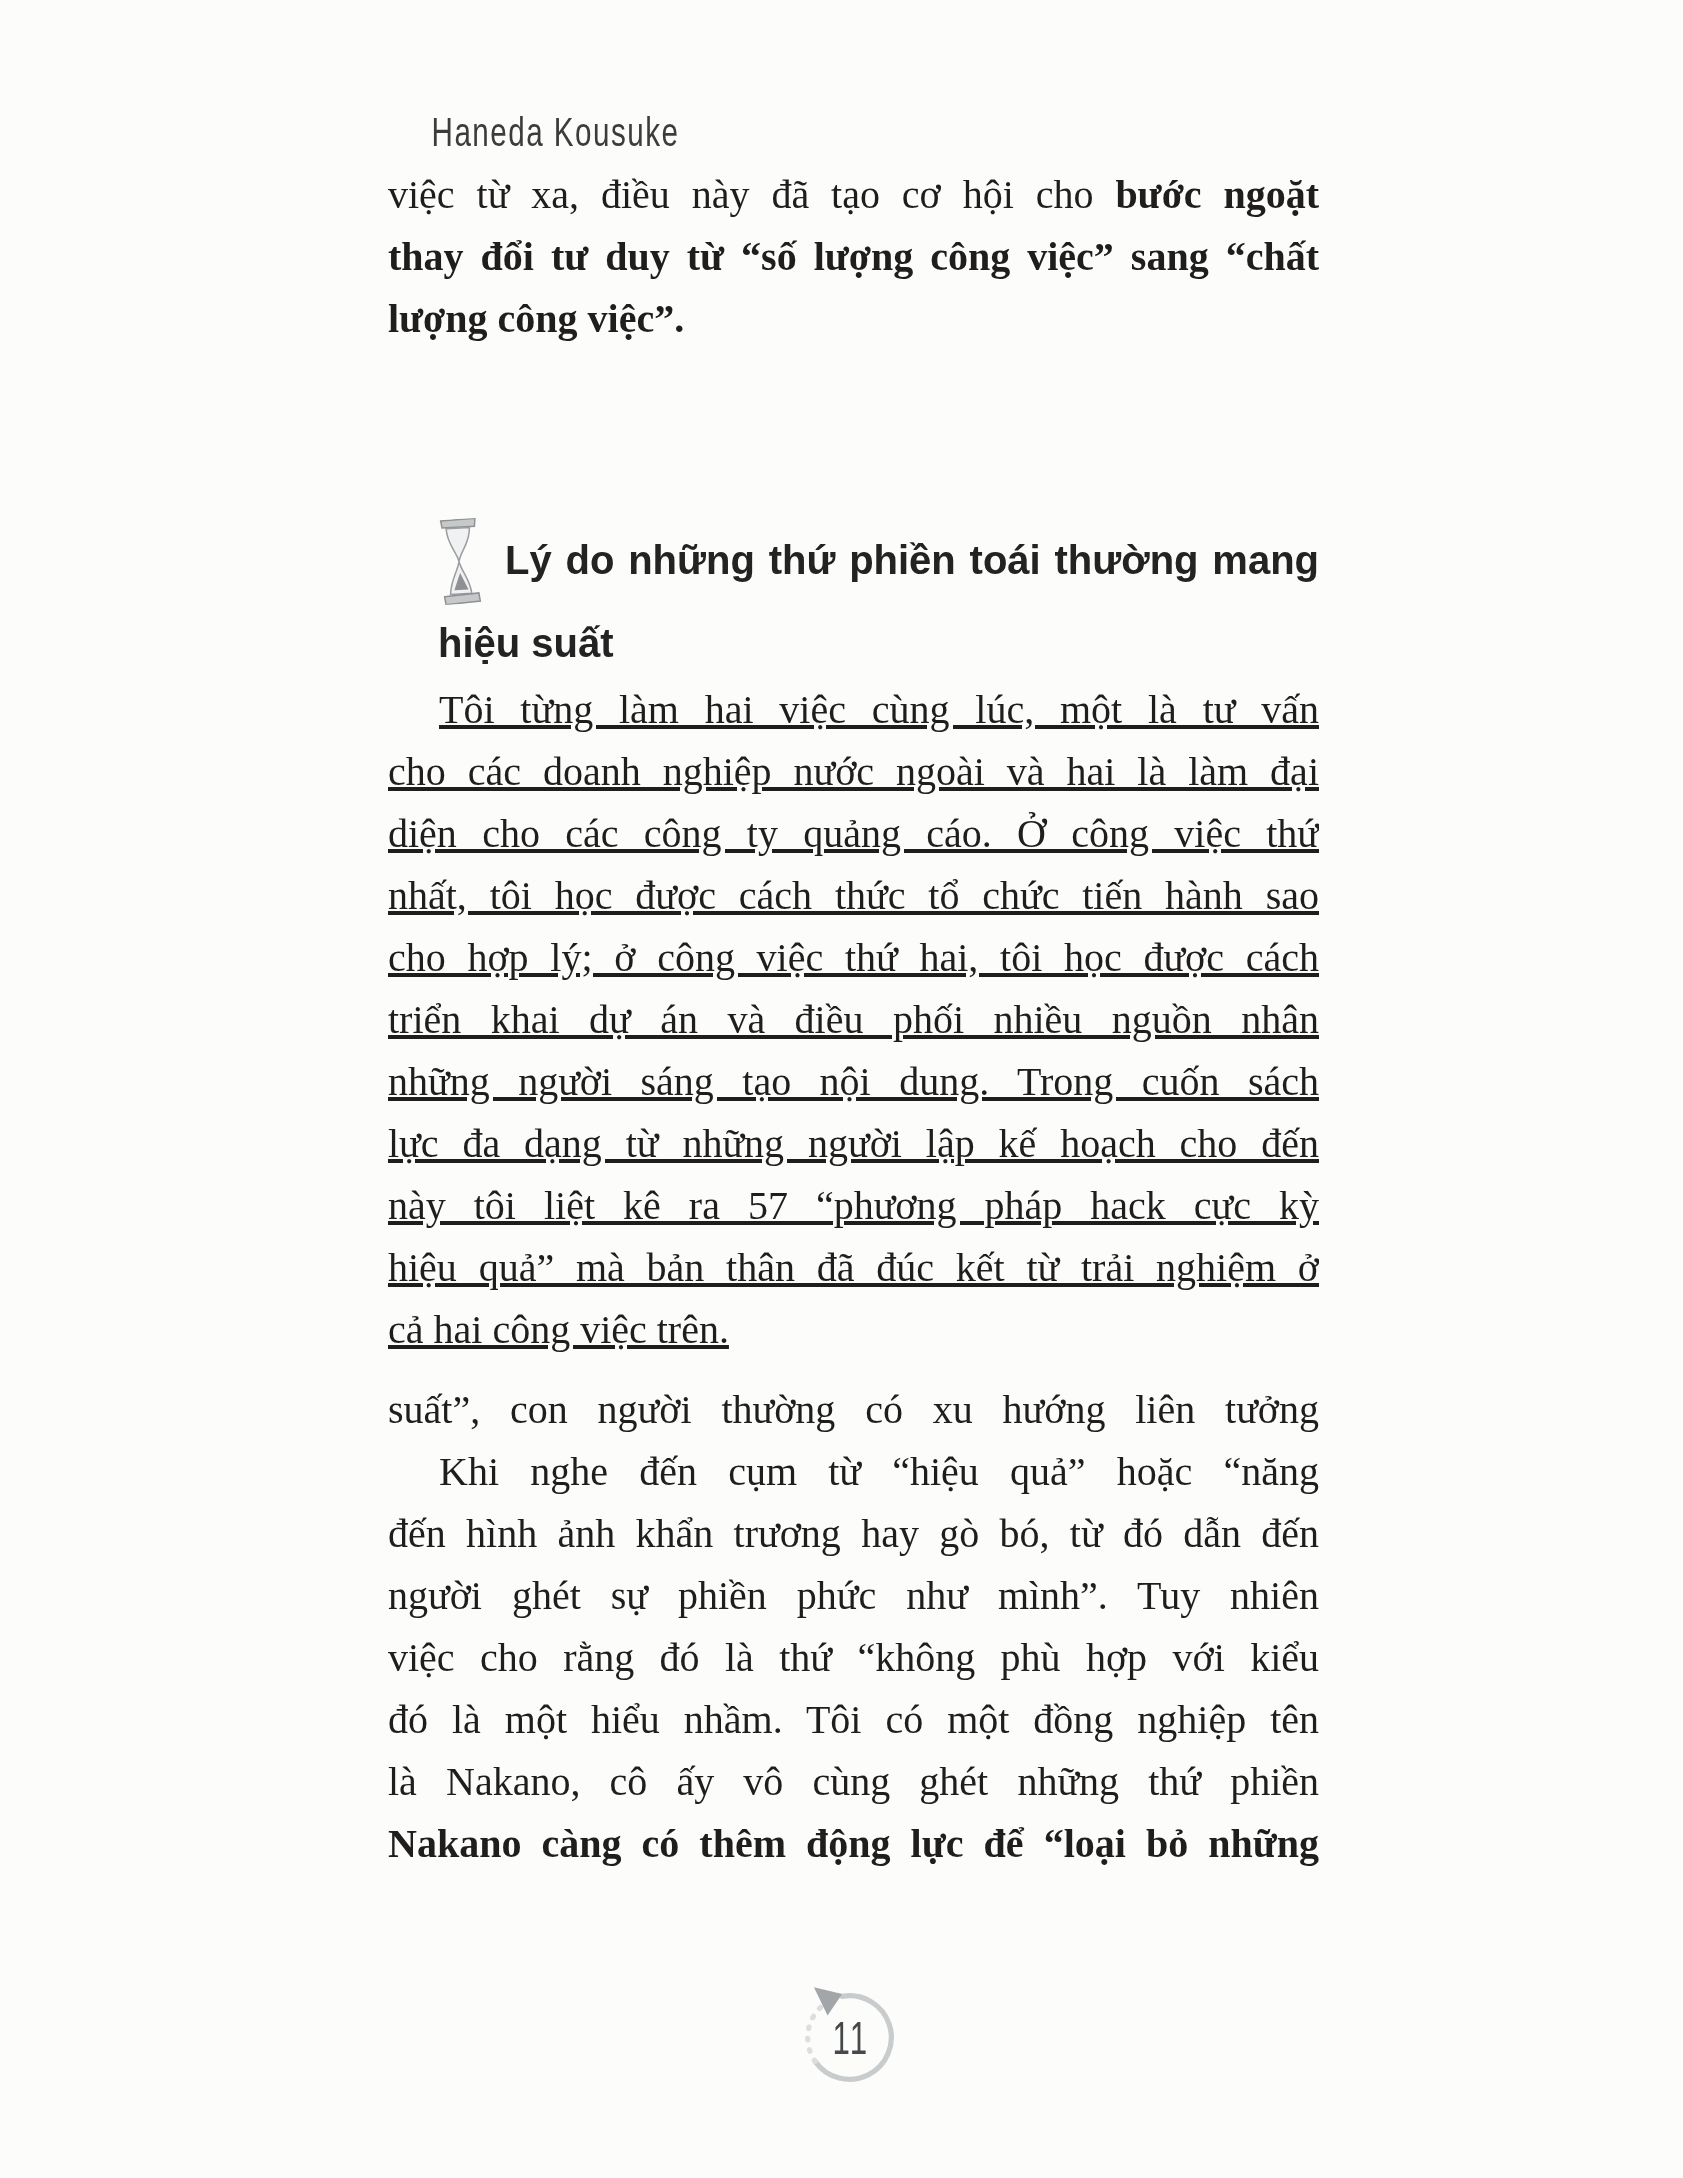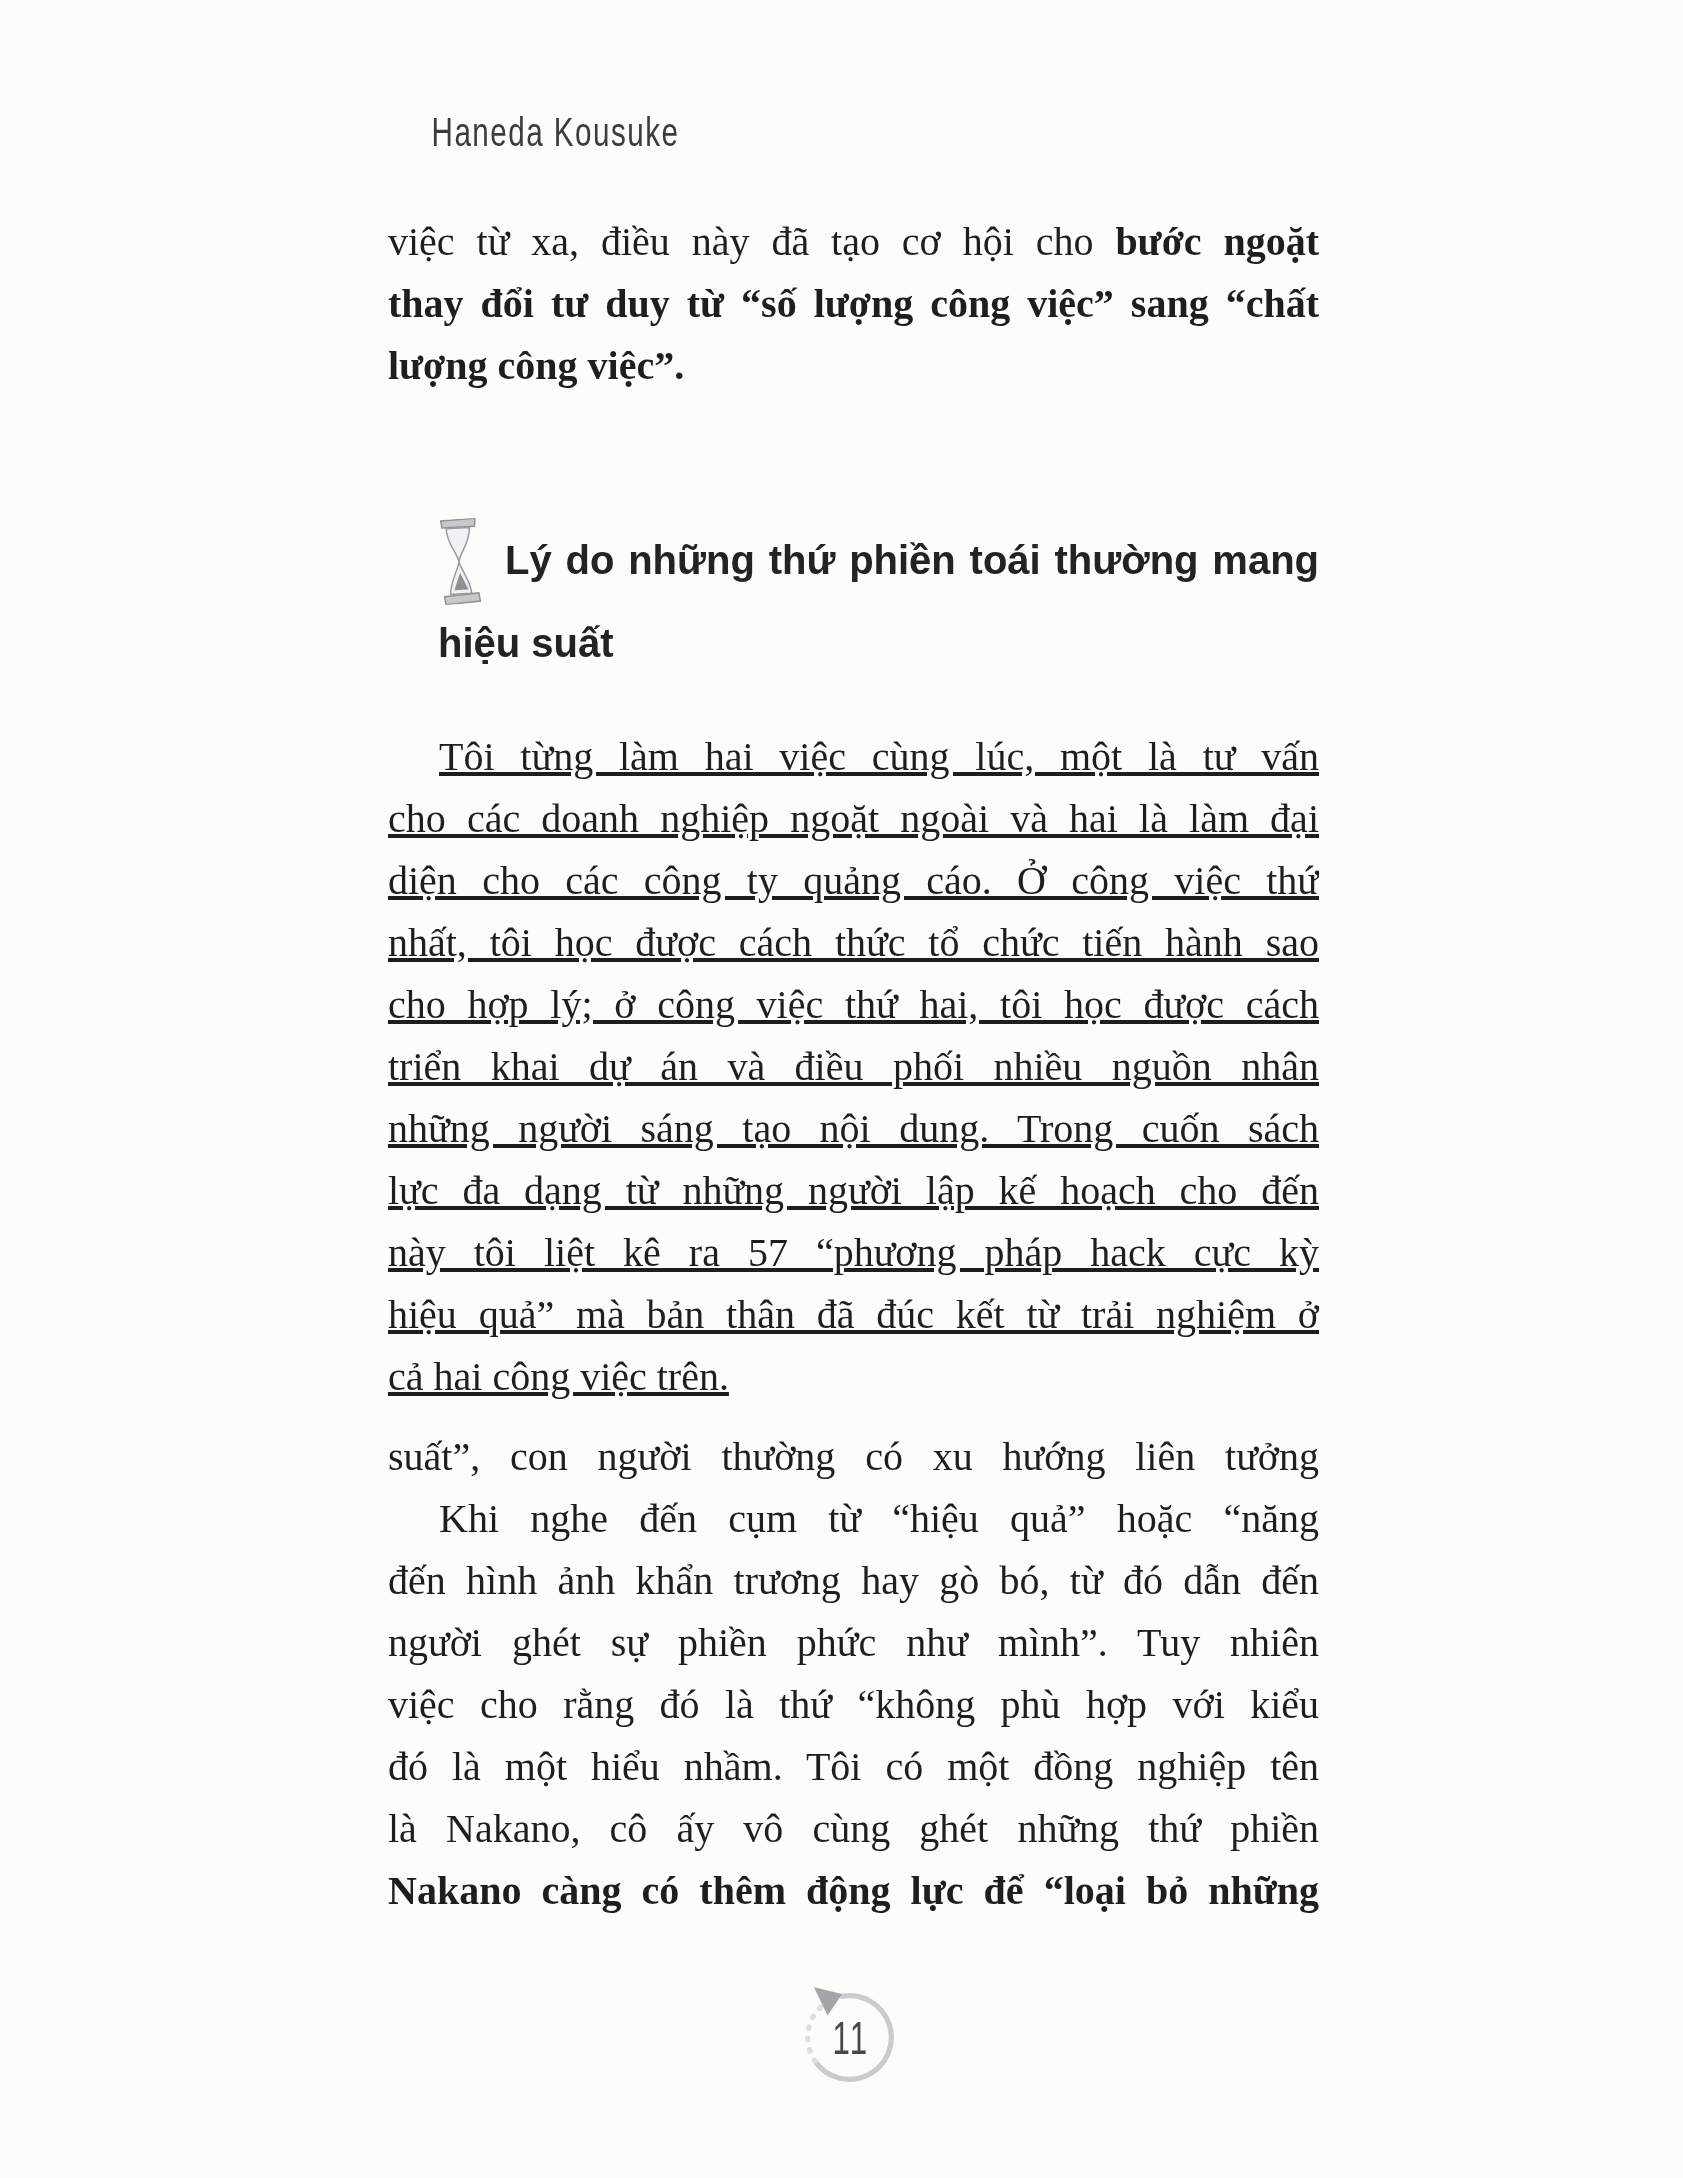--- a/index.html
+++ b/index.html
@@ -13,21 +13,21 @@
     position:absolute; left:388px; top:107px; width:931px;
     font-family:"Liberation Sans", sans-serif;
     font-size:40px; line-height:51px; color:#3c3c3c; font-weight:400;
   }
   .running-header .condensed {
     display:inline-block; transform:scaleX(0.74); letter-spacing:2px;
   }
   
   .textblock {
     position:absolute; left:388px; width:931px;
-    font-size:40px; line-height:62px;margin-top:47px;
+    font-size:40px; line-height:62px;
   }
   .line { text-align:justify; text-align-last:justify; height:62px; overflow:hidden; }
   .line.end { text-align-last:left; }
   .line.indent { text-indent:51px; }
   .bold { font-weight:bold; }
   .intro { top:164px; }
   .para-a { top:679px;text-decoration:underline; }
   .para-b { top:1379px; }
   
   .heading {
@@ -76,21 +76,21 @@
         <polygon points="12,70 26,70 18.5,53" fill="#8e9092"></polygon>
         <polygon points="2,76 36,74 37,82 3,84" fill="#c6c8ca" stroke="#8f9193" stroke-width="1.5"></polygon>
       </svg>
     </span>
     <div class="hline1"><span>Lý do những thứ phiền toái thường mang lại</span></div>
     <div class="hline2"><span>hiệu suất</span></div>
   </div>
 
   <div class="textblock para-a">
       <div class="line indent"><span>Tôi từng làm hai việc cùng lúc, một là tư vấn</span></div>
-      <div class="line"><span>cho các doanh nghiệp ngoặt ngoài và hai là làm đại</span></div>
+      <div class="line"><span>cho các doanh nghiệp nước ngoài và hai là làm đại</span></div>
       <div class="line"><span>diện cho các công ty quảng cáo. Ở công việc thứ</span></div>
       <div class="line"><span>nhất, tôi học được cách thức tổ chức tiến hành sao</span></div>
       <div class="line"><span>cho hợp lý; ở công việc thứ hai, tôi học được cách</span></div>
       <div class="line"><span>triển khai dự án và điều phối nhiều nguồn nhân</span></div>
       <div class="line"><span>những người sáng tạo nội dung. Trong cuốn sách</span></div>
       <div class="line"><span>lực đa dạng từ những người lập kế hoạch cho đến</span></div>
       <div class="line"><span>này tôi liệt kê ra 57 “phương pháp hack cực kỳ</span></div>
       <div class="line"><span>hiệu quả” mà bản thân đã đúc kết từ trải nghiệm ở</span></div>
       <div class="line end"><span>cả hai công việc trên.</span></div>
     </div>

